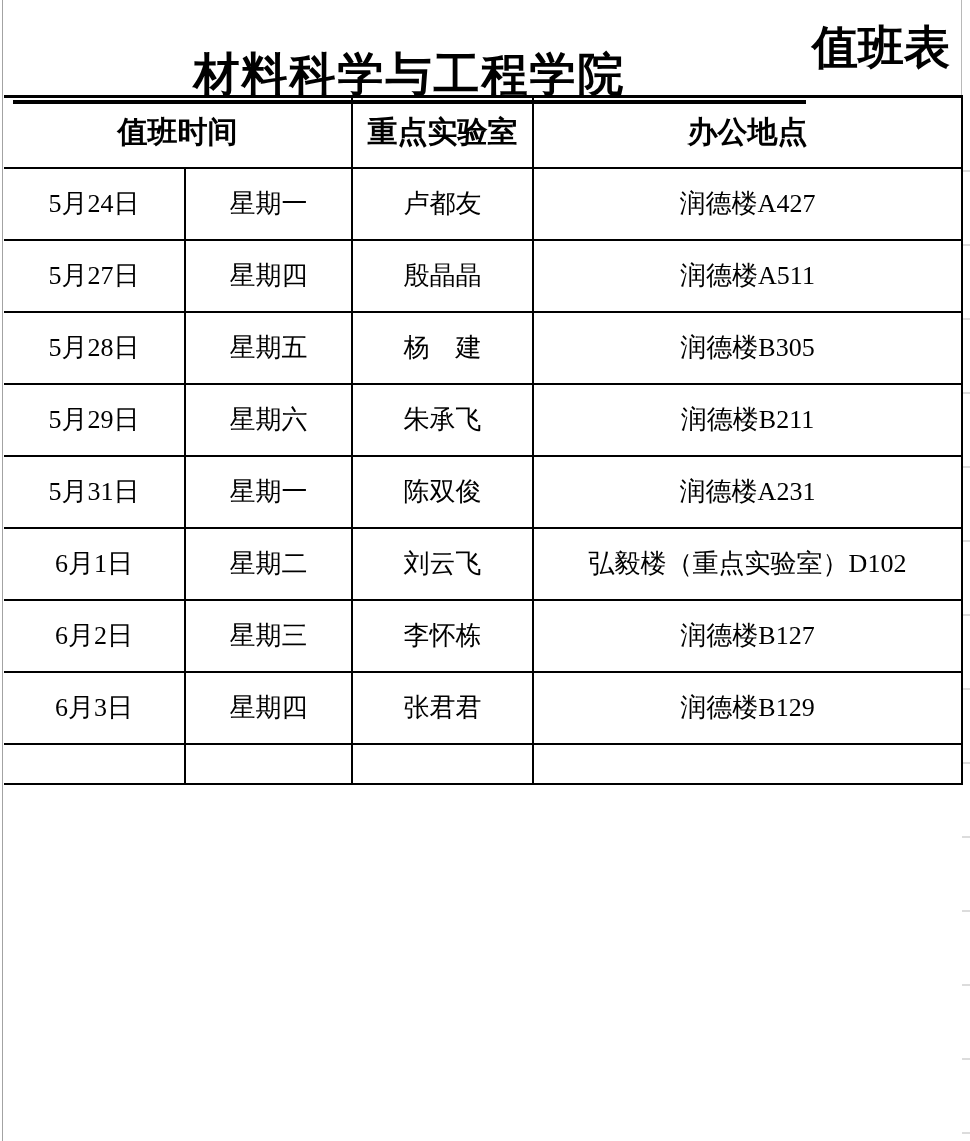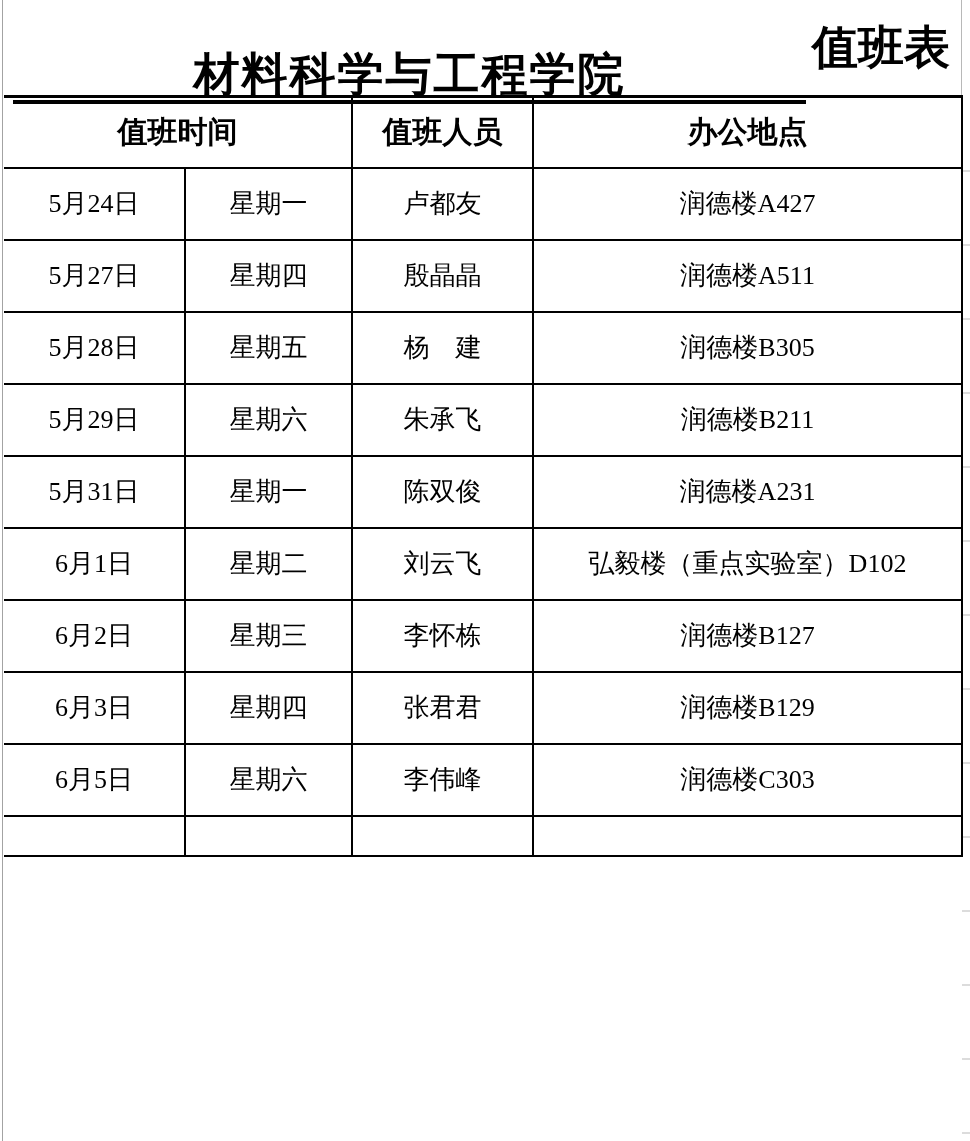--- a/index.html
+++ b/index.html
@@ -55,21 +55,21 @@
   <table class="duty">
     <colgroup>
       <col style="width:181px">
       <col style="width:167px">
       <col style="width:181px">
       <col style="width:429px">
     </colgroup>
     <thead>
       <tr>
         <th colspan="2">值班时间</th>
-        <th>值班人员</th>
+        <th>重点实验室</th>
         <th>办公地点</th>
       </tr>
     </thead>
     <tbody id="rows">
         <tr>
       <td>5月24日</td>
       <td>星期一</td>
       <td>卢都友</td>
       <td>润德楼A427</td>
     </tr>
@@ -108,26 +108,20 @@
       <td>星期三</td>
       <td>李怀栋</td>
       <td>润德楼B127</td>
     </tr>
         <tr>
       <td>6月3日</td>
       <td>星期四</td>
       <td>张君君</td>
       <td>润德楼B129</td>
     </tr>
-        <tr>
-      <td>6月5日</td>
-      <td>星期六</td>
-      <td>李伟峰</td>
-      <td>润德楼C303</td>
-    </tr>
       </tbody>
     <tbody class="filler">
       <tr>
         <td></td>
         <td></td>
         <td></td>
         <td></td>
       </tr>
     </tbody>
   </table>

